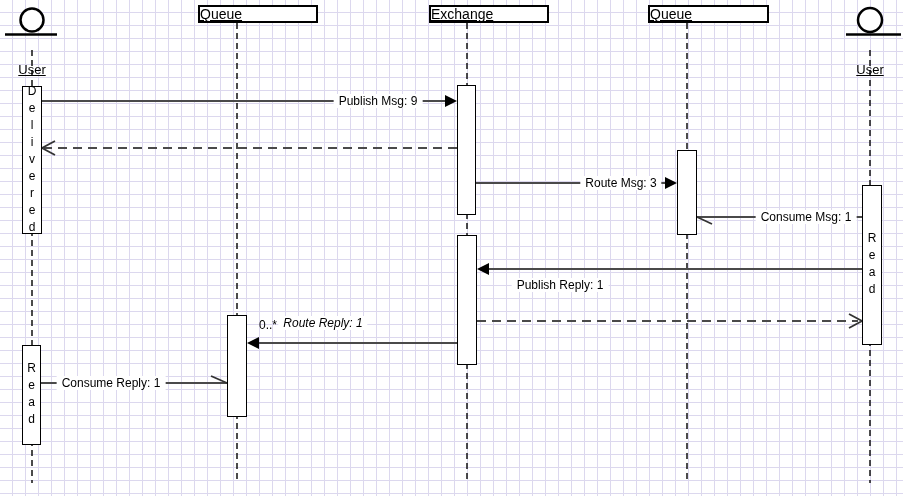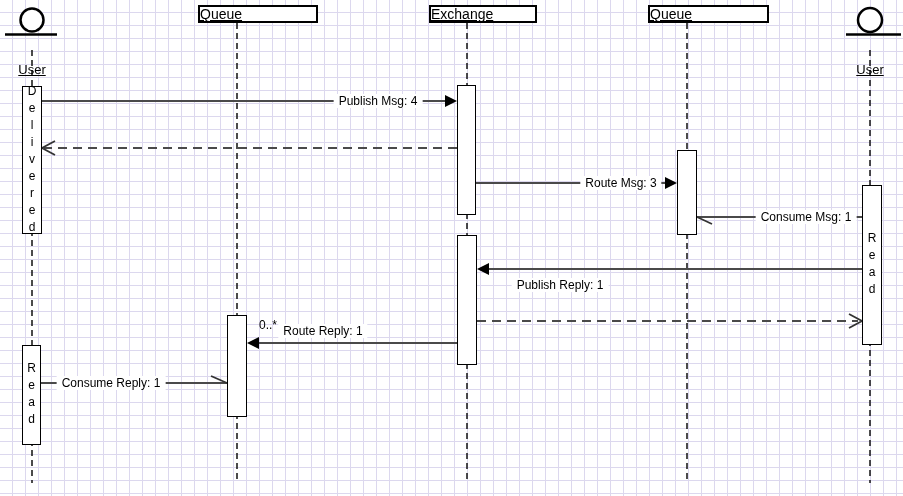--- a/index.html
+++ b/index.html
@@ -100,21 +100,21 @@
     <line x1="259" y1="343" x2="457" y2="343" stroke="#4a4a4a" stroke-width="2"></line>
     <polygon points="247,343 259,337 259,349" fill="#000"></polygon>
 
     <line x1="41" y1="383" x2="227" y2="383" stroke="#4a4a4a" stroke-width="2"></line>
     <line x1="227" y1="383" x2="211" y2="376" stroke="#333" stroke-width="1.8"></line>
   </svg>
 
   <div class="pbox" style="left:177px;top:5px;width:120px;height:18px;">
     <span>Queue</span>
   </div>
-  <div class="pbox" style="left:408px;top:5px;width:108px;height:18px;">
+  <div class="pbox" style="left:408px;top:5px;width:120px;height:18px;">
     <span>Exchange</span>
   </div>
   <div class="pbox" style="left:627px;top:5px;width:121px;height:18px;">
     <span>Queue</span>
   </div>
 
   <div class="actor-label" style="left:32px;top:37px;">User</div>
   <div class="actor-label" style="left:870px;top:37px;">User</div>
 
   <div class="act" style="left:22px;top:86px;width:20px;height:148px;">
@@ -124,21 +124,21 @@
   <div class="act" style="left:677px;top:150px;width:20px;height:85px;"></div>
   <div class="act" style="left:862px;top:185px;width:20px;height:160px;">
     <span class="vtext">Read</span>
   </div>
   <div class="act" style="left:457px;top:235px;width:20px;height:130px;"></div>
   <div class="act" style="left:227px;top:315px;width:20px;height:102px;"></div>
   <div class="act" style="left:22px;top:345px;width:19px;height:100px;">
     <span class="vtext">Read</span>
   </div>
 
-  <div class="msg-label" style="left:378px;top:94px;">Publish Msg: 4</div>
+  <div class="msg-label" style="left:378px;top:94px;">Publish Msg: 9</div>
   <div class="msg-label" style="left:621px;top:176px;">Route Msg: 3</div>
   <div class="msg-label" style="left:806px;top:210px;">Consume Msg: 1</div>
   <div class="msg-label" style="left:560px;top:278px;">Publish Reply: 1</div>
   <div class="mult-label" style="left:268px;top:319px;">0..*</div>
-  <div class="msg-label" style="left:323px;top:324px;">Route Reply: 1</div>
+  <div class="msg-label" style="left:323px;top:316px;font-style:italic;">Route Reply: 1</div>
   <div class="msg-label" style="left:111px;top:376px;">Consume Reply: 1</div>
 
 </div>
 
 </body></html>

